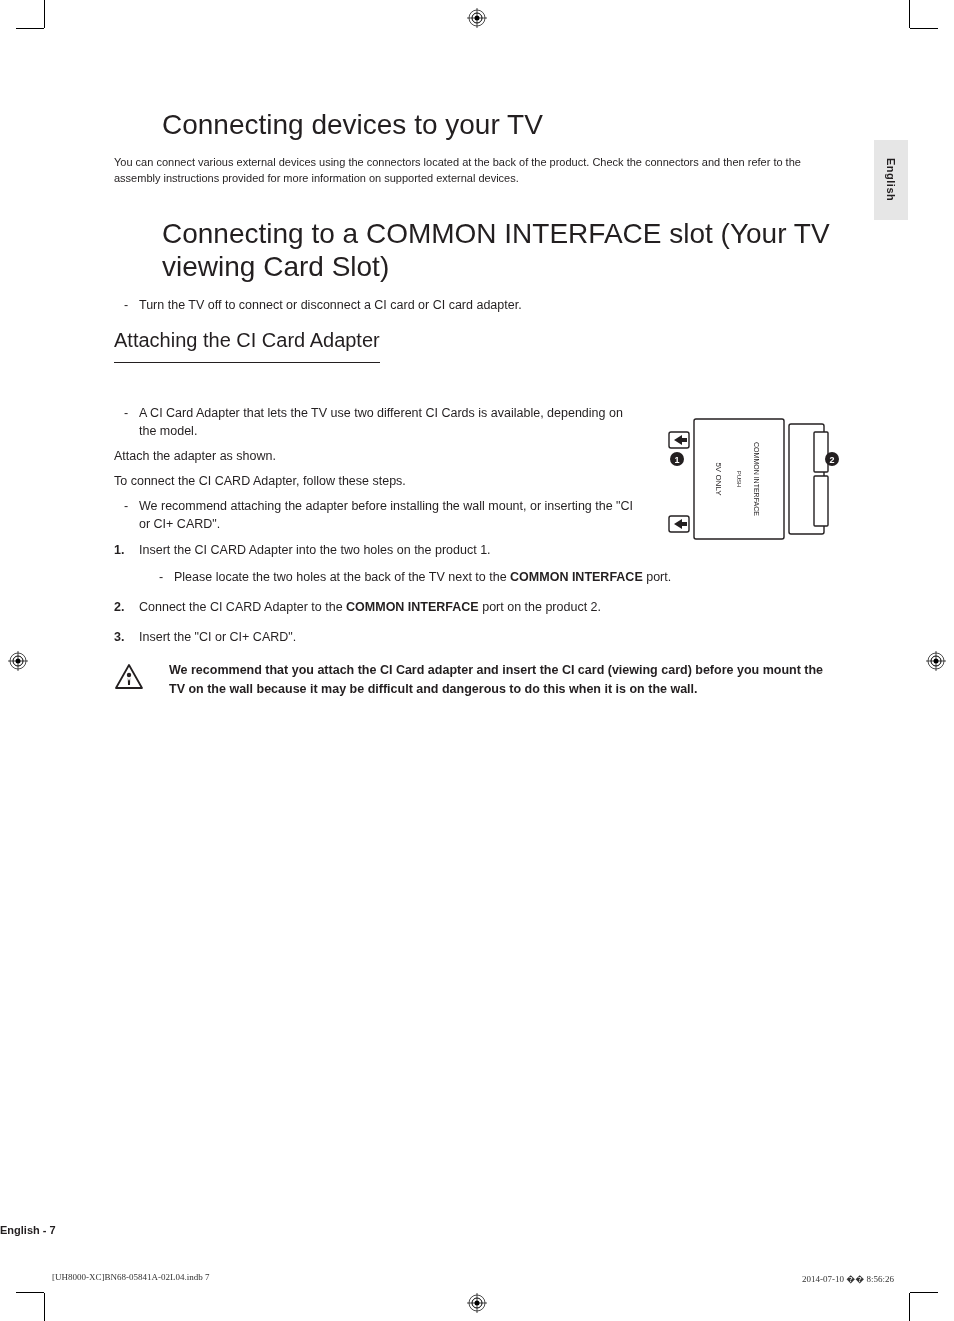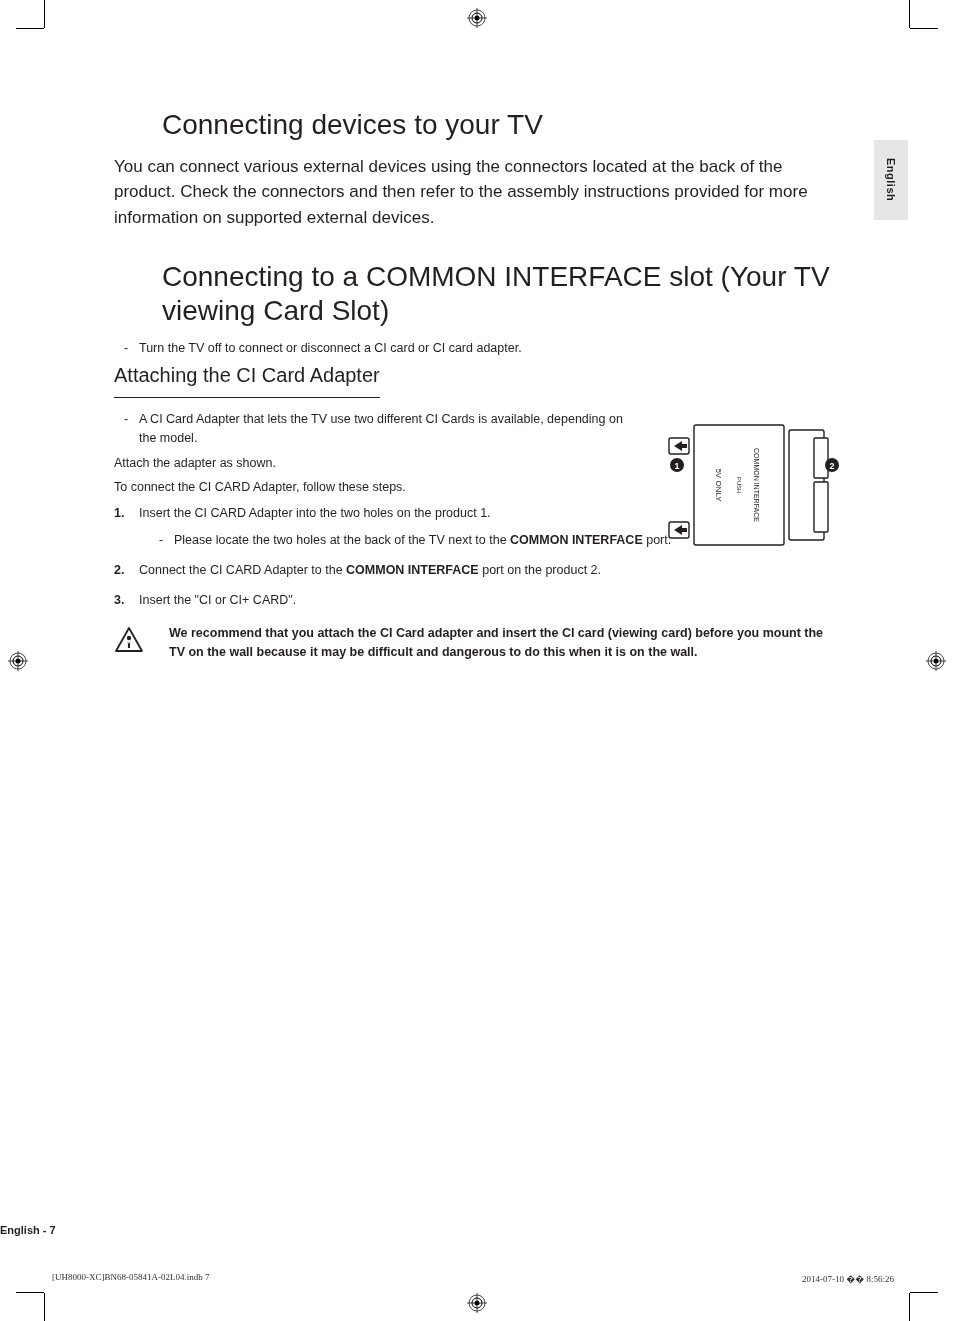--- a/index.html
+++ b/index.html
@@ -25,34 +25,34 @@
   .reg.left { top: 50%; left: 8px; transform: translateY(-50%); }
   .reg.right { top: 50%; right: 8px; transform: translateY(-50%); }
 
   
   .lang-tab { position: absolute; top: 140px; right: 46px; width: 34px; height: 80px; background: #e6e6e6; display: flex; align-items: center; justify-content: center; }
   .lang-tab span { writing-mode: vertical-rl; font-size: 11px; font-weight: bold; letter-spacing: 0.5px; }
 
   
   .content { position: absolute; top: 100px; left: 114px; width: 720px; }
   h1 { font-size: 28px; font-weight: normal; line-height: 1.2; margin-top: 8px; margin-bottom: 12px; color: #231f20; margin-left: 48px; }
-  .intro { font-size: 17px; line-height: 1.5; margin-bottom: 30px; }
-  h2 { font-size: 20px; font-weight: normal; border-bottom: 1.5px solid #231f20; display: inline-block; padding-bottom: 10px; margin-top: 0; margin-bottom: 12px; }
+  .intro { font-size: 11px; line-height: 1.5; margin-bottom: 30px; }
+  h2 { font-size: 20px; font-weight: normal; border-bottom: 1.5px solid #231f20; display: inline-block; padding-bottom: 10px; margin-top: 8px; margin-bottom: 12px; }
   .dash-list { list-style: none; padding-left: 10px; }
   .dash-list > li { font-size: 12.5px; line-height: 1.5; padding-left: 15px; position: relative; margin-bottom: 6px; }
   .dash-list > li::before { content: "-"; position: absolute; left: 0; }
   .para { font-size: 12.5px; line-height: 1.5; margin-bottom: 6px; }
   .num-list { list-style: none; padding-left: 0; }
   .num-list > li { font-size: 12.5px; line-height: 1.6; padding-left: 25px; position: relative; margin-bottom: 10px; }
   .num-list > li .num { position: absolute; left: 0; font-weight: bold; }
   .nested-dash { list-style: none; padding-left: 20px; margin-top: 8px; }
   .nested-dash > li { font-size: 12.5px; line-height: 1.5; padding-left: 15px; position: relative; }
   .nested-dash > li::before { content: "-"; position: absolute; left: 0; }
   .bold { font-weight: bold; }
-  .two-col { position: relative; }
+  .two-col { position: relative; margin-top: 29px; }
   .col-text { width: 520px; }
   .col-diag { position: absolute; top: 0; right: -10px; width: 185px; }
   .warn-row { display: flex; gap: 25px; margin-top: 14px; font-weight: bold; }
   .warn-icon { flex: 0 0 30px; margin-top: 2px; }
   .warn-text { font-size: 12.5px; line-height: 1.5; }
   .page-footer { position: absolute; bottom: 85px; left: 0; width: 954px; font-size: 11px; font-weight: bold; }
   .print-meta { position: absolute; bottom: 36px; left: 52px; right: 60px; display: flex; justify-content: space-between; font-size: 9px; color: #333; font-family: "Times New Roman", serif; }
 </style>
 </head>
 <body>
@@ -120,20 +120,23 @@
 
     <h2>Attaching the CI Card Adapter</h2>
 
     <div class="two-col">
       <div class="col-text">
         <ul class="dash-list">
           <li>A CI Card Adapter that lets the TV use two different CI Cards is available, depending on the model.</li>
         </ul>
         <p class="para">Attach the adapter as shown.</p>
         <p class="para">To connect the CI CARD Adapter, follow these steps.</p>
+        <ul class="dash-list">
+          <li>We recommend attaching the adapter before installing the wall mount, or inserting the "CI or CI+ CARD".</li>
+        </ul>
       </div>
       <div class="col-diag">
         <svg viewBox="0 0 185 160" width="185" height="160">
 
           <g stroke="#231f20" stroke-width="1.4" fill="#fff">
 
             <rect x="35" y="15" width="90" height="120" rx="2"></rect>
 
             <rect x="130" y="20" width="35" height="110" rx="2"></rect>
             <rect x="155" y="28" width="14" height="40" rx="1"></rect>

